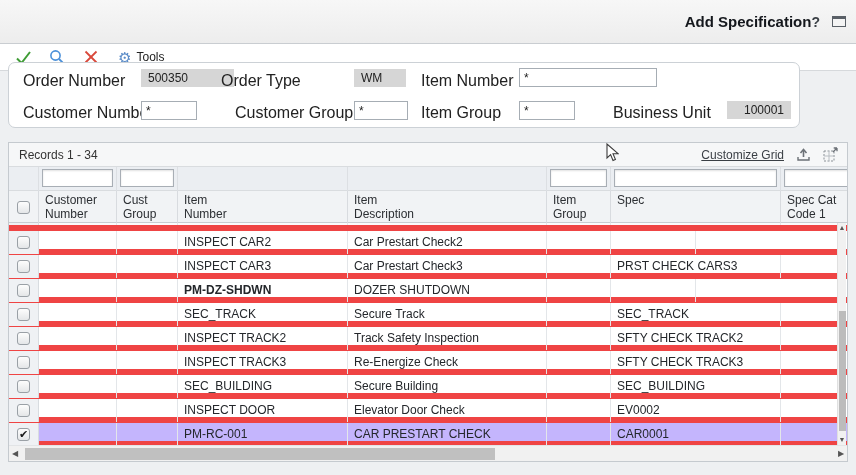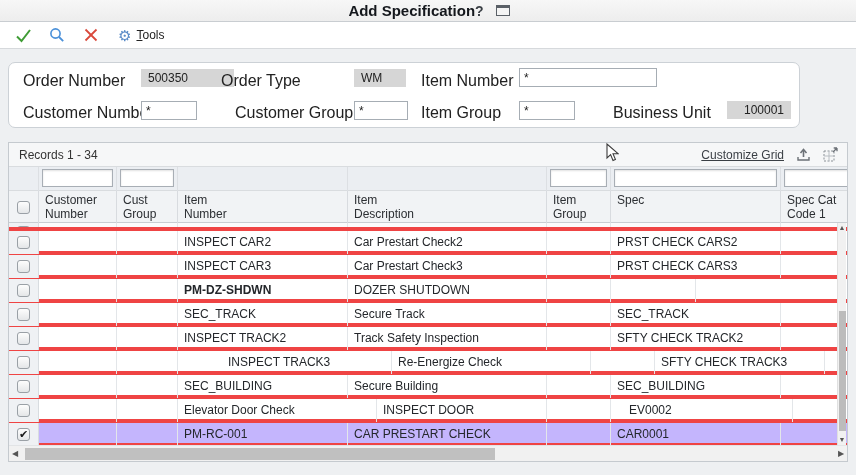--- a/index.html
+++ b/index.html
@@ -5,23 +5,23 @@
   * { margin:0; padding:0; box-sizing:border-box; }
   html,body { width:856px; height:475px; }
   body {
     font-family:"Liberation Sans", sans-serif;
     font-size:12px; color:#222;
     background:#eef0f2;
     position:relative; overflow:hidden;
   }
   
   .titlebar {
-    height:22px; background:linear-gradient(#f7f7f7,#ededed);
+    height:44px; background:linear-gradient(#f7f7f7,#ededed);
     border-bottom:1px solid #c9cdd1;
-    display:flex; align-items:center; justify-content:center;
+    display:flex; align-items:center; justify-content:flex-end;
     padding:0 10px 0 12px;
   }
   .titlebar .title { font-size:15px; font-weight:bold; color:#14171c; }
   .titlebar .right { display:flex; align-items:center; gap:12px; }
   .help-btn { font-size:14px; font-weight:bold; color:#3a3f45; cursor:pointer; }
   .win-btn { width:14px; height:11px; border:1px solid #5a6067; border-top:3px solid #5a6067; background:#f4f4f4; }
   
   .toolbar {
     height:27px; background:#ffffff; border-bottom:1px solid #d6d9dc;
     display:flex; align-items:center; padding-left:10px; gap:8px;
@@ -70,21 +70,21 @@
     box-shadow:inset 0 1px 2px rgba(0,0,0,.12);
   }
   .header-row { height:32px; background:#f1f3f5; border-bottom:1px solid #c8cdd2; }
   .header-cell {
     height:32px; border-right:1px solid #d8dbdf; flex:none;
     padding:2px 0 0 6px; font-size:12px; line-height:14px; color:#2c2f33;
     white-space:pre-line; overflow:hidden; cursor:pointer;
   }
   .header-cell.cb { display:flex; align-items:center; justify-content:center; padding:0; }
   .data-rows { height:224px; overflow:hidden; position:relative; }
-  .grid-row { height:24px; border-bottom:4px solid #ef4444; background:#fff; cursor:pointer; }
+  .grid-row { height:24px; border-bottom:6px solid #ef4444; background:#fff; cursor:pointer; }
   .grid-row.selected { background:#e2edf9; }
   .grid-row.partial { height:8px; overflow:hidden; background:#fbfbfc; }
   .grid-cell {
     height:23px; flex:none; border-right:1px solid #e3e6e9;
     padding:0 6px; line-height:23px; font-size:12px; color:#24272b;
     white-space:nowrap; overflow:hidden;
   }
   .cb-cell {
     height:23px; flex:none; background:#eff1f4; border-right:1px solid #d8dce0;
     display:flex; align-items:center; justify-content:center;
@@ -241,21 +241,20 @@
         </div>
         <div class="grid-row row-flex">
           <div class="cb-cell" style="width: 30px;">
             <span class="checkbox"></span>
           </div>
           <div class="grid-cell" style="width: 78px;"></div>
           <div class="grid-cell" style="width: 61px;"></div>
           <div class="grid-cell" style="width: 170px;">INSPECT CAR2</div>
           <div class="grid-cell" style="width: 199px;">Car Prestart Check2</div>
           <div class="grid-cell" style="width: 64px;"></div>
-          <div class="grid-cell" style="width: 170px;">PRST CHECK CARS2</div>
           <div class="grid-cell" style="width: 85px;"></div>
         </div>
         <div class="grid-row row-flex">
           <div class="cb-cell" style="width: 30px;">
             <span class="checkbox"></span>
           </div>
           <div class="grid-cell" style="width: 78px;"></div>
           <div class="grid-cell" style="width: 61px;"></div>
           <div class="grid-cell" style="width: 170px;">INSPECT CAR3</div>
           <div class="grid-cell" style="width: 199px;">Car Prestart Check3</div>
@@ -297,21 +296,21 @@
           <div class="grid-cell" style="width: 64px;"></div>
           <div class="grid-cell" style="width: 170px;">SFTY CHECK TRACK2</div>
           <div class="grid-cell" style="width: 85px;"></div>
         </div>
         <div class="grid-row row-flex">
           <div class="cb-cell" style="width: 30px;">
             <span class="checkbox"></span>
           </div>
           <div class="grid-cell" style="width: 78px;"></div>
           <div class="grid-cell" style="width: 61px;"></div>
-          <div class="grid-cell" style="width: 170px; margin-left: 44px;">INSPECT TRACK3</div>
+          <div class="grid-cell" style="width: 170px;">INSPECT TRACK3</div>
           <div class="grid-cell" style="width: 199px;">Re-Energize Check</div>
           <div class="grid-cell" style="width: 64px;"></div>
           <div class="grid-cell" style="width: 170px;">SFTY CHECK TRACK3</div>
           <div class="grid-cell" style="width: 85px;"></div>
         </div>
         <div class="grid-row row-flex">
           <div class="cb-cell" style="width: 30px;">
             <span class="checkbox"></span>
           </div>
           <div class="grid-cell" style="width: 78px;"></div>
@@ -321,24 +320,24 @@
           <div class="grid-cell" style="width: 64px;"></div>
           <div class="grid-cell" style="width: 170px;">SEC_BUILDING</div>
           <div class="grid-cell" style="width: 85px;"></div>
         </div>
         <div class="grid-row row-flex">
           <div class="cb-cell" style="width: 30px;">
             <span class="checkbox"></span>
           </div>
           <div class="grid-cell" style="width: 78px;"></div>
           <div class="grid-cell" style="width: 61px;"></div>
+          <div class="grid-cell" style="width: 170px;">INSPECT DOOR</div>
           <div class="grid-cell" style="width: 199px;">Elevator Door Check</div>
-          <div class="grid-cell" style="width: 170px;">INSPECT DOOR</div>
-          <div class="grid-cell" style="width: 64px;"></div>
-          <div class="grid-cell" style="width: 170px; margin-left: 12px;">EV0002</div>
+          <div class="grid-cell" style="width: 64px;"></div>
+          <div class="grid-cell" style="width: 170px;">EV0002</div>
           <div class="grid-cell" style="width: 85px;"></div>
         </div>
         <div class="grid-row row-flex selected" style="background: #c4b5fd;">
           <div class="cb-cell" style="width: 30px;">
             <span class="checkbox checked"></span>
           </div>
           <div class="grid-cell" style="width: 78px;"></div>
           <div class="grid-cell" style="width: 61px;"></div>
           <div class="grid-cell" style="width: 170px;">PM-RC-001</div>
           <div class="grid-cell" style="width: 199px;">CAR PRESTART CHECK</div>

